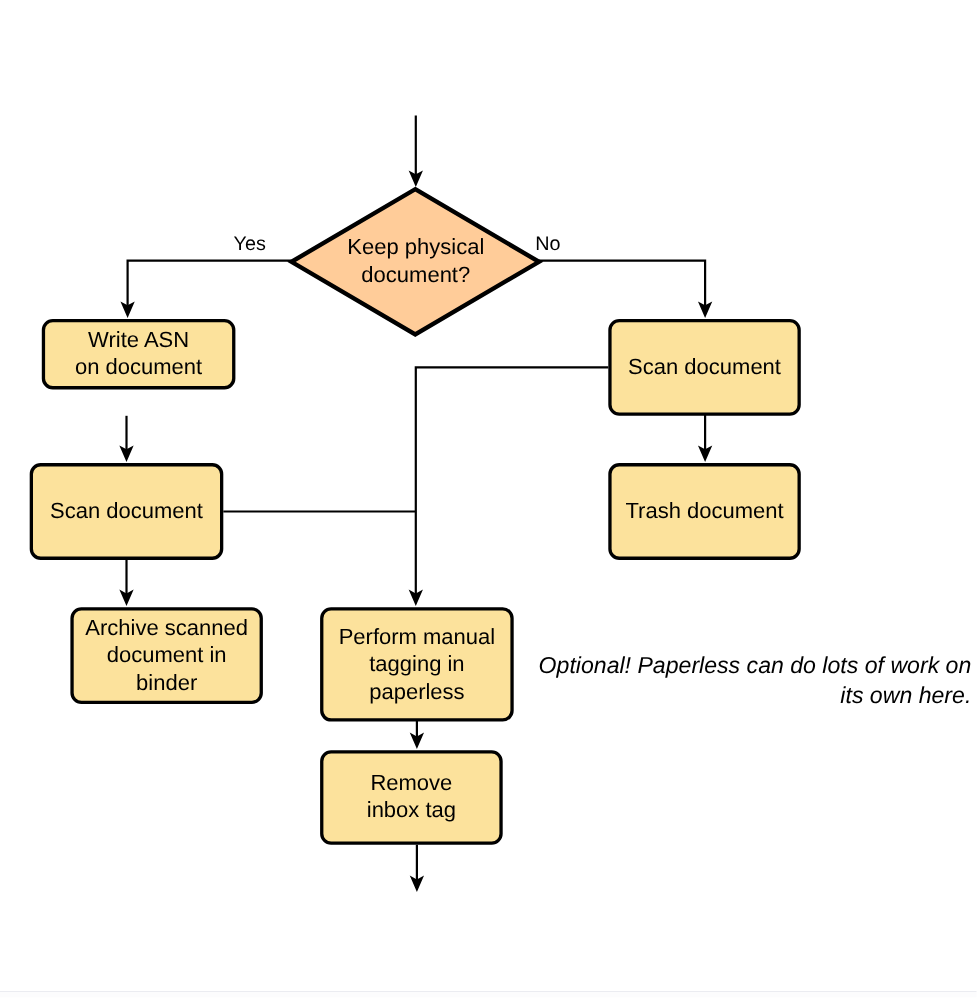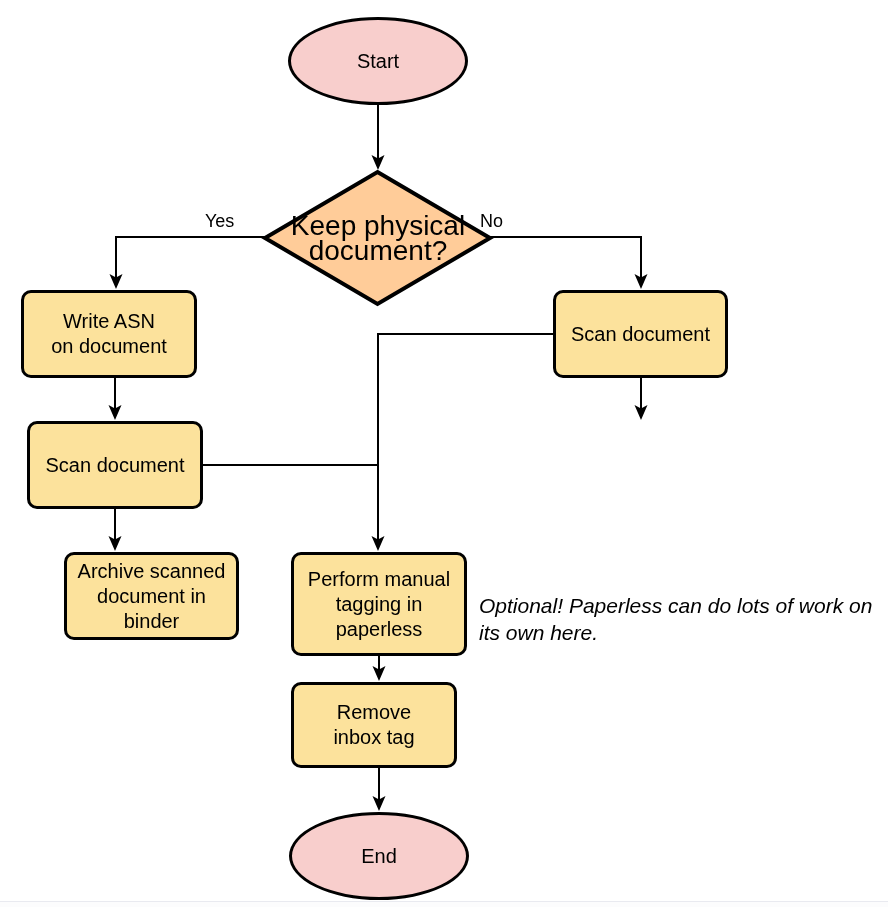--- a/index.html
+++ b/index.html
@@ -56,36 +56,36 @@
   }
   .terminal {
     background: var(--terminal-fill);
     border: 3.5px solid var(--stroke);
     border-radius: 50%;
   }
   .decision-label {
     position: absolute;
     text-align: center;
     white-space: pre-line;
-    font-size: 28px;
+    font-size: 20px;
     line-height: 25px;
   }
   .edge-label {
     position: absolute;
     font-size: 18px;
     line-height: 20px;
-    text-align: left;
+    text-align: center;
   }
   .note {
     position: absolute;
     font-style: italic;
     font-size: 21px;
     line-height: 27px;
     white-space: pre-line;
-    text-align: left;
+    text-align: right;
   }
   .page-bottom-line {
     position: absolute;
     left: 0; top: 901px;
     width: 888px; height: 1px;
     background: var(--page-edge);
   }
   .page-bottom-strip {
     position: absolute;
     left: 0; top: 902px;
@@ -125,45 +125,44 @@
 
     <path class="edge" d="M379 640 L379 670"></path>
     <path class="arrowhead" d="M379 681 L372.5 666 L379 669.5 L385.5 666 Z"></path>
 
     <path class="edge" d="M379 768 L379 800"></path>
     <path class="arrowhead" d="M379 811 L372.5 796 L379 799.5 L385.5 796 Z"></path>
 
     <polygon class="diamond-shape" points="377.5,172 490,238 377.5,304 265,238"></polygon>
   </svg>
 
-  <div class="node terminal" style="left:288px; top:17px; width:180px; height:88px;">Start</div>
 
   <div class="decision-label" style="left:266px; top:213px; width:224px; height:50px;">Keep physical
 document?</div>
 
-  <div class="node process" style="left:21px; top:290px; width:176px; height:88px;">Write ASN
+  <div class="node process" style="left:38px; top:290px; width:176px; height:64px;">Write ASN
 on document</div>
 
   <div class="node process" style="left:27px; top:421px; width:176px; height:88px;">Scan document</div>
 
   <div class="node process" style="left:28px; top:552px; width:175px; height:88px;margin-left:36px;">Archive scanned
 document in
 binder</div>
 
   <div class="node process" style="left:553px; top:290px; width:175px; height:88px;">Scan document</div>
 
+  <div class="node process" style="left:553px; top:421px; width:175px; height:88px;">Trash document</div>
 
   <div class="node process" style="left:291px; top:552px; width:176px; height:104px;">Perform manual
 tagging in
 paperless</div>
 
   <div class="node process" style="left:291px; top:682px; width:166px; height:86px;">Remove
 inbox tag</div>
 
-  <div class="node terminal" style="left:289px; top:812px; width:180px; height:88px;">End</div>
 
   <div class="edge-label" style="left:205px; top:211px; width:44px;">Yes</div>
 
   <div class="edge-label" style="left:480px; top:211px; width:36px;">No</div>
 
   <div class="note" style="left:479px; top:592px; width:404px;">Optional! Paperless can do lots of work on
 its own here.</div>
 
   <div class="page-bottom-line"></div>
   <div class="page-bottom-strip"></div>

